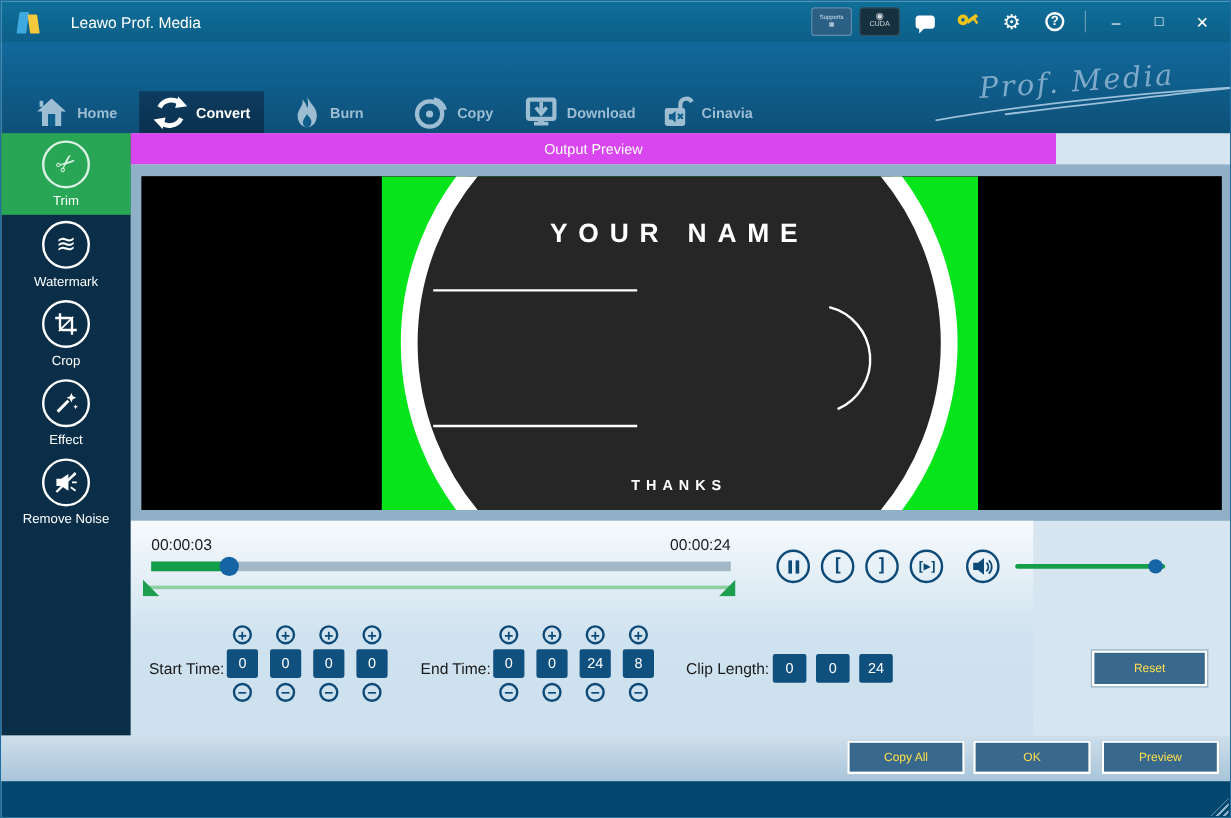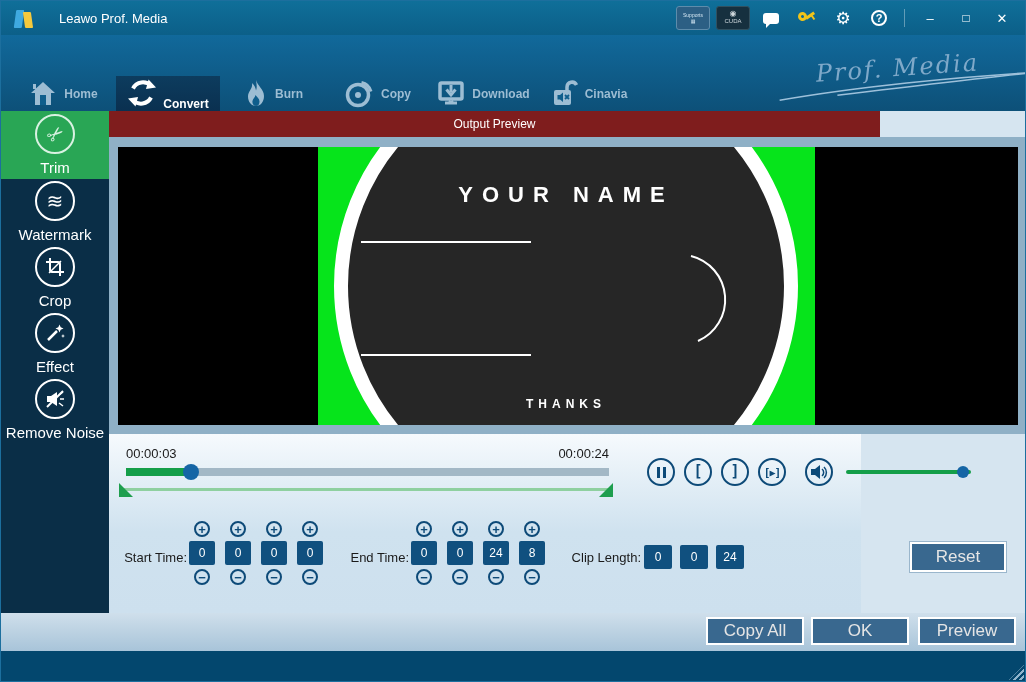--- a/index.html
+++ b/index.html
@@ -57,21 +57,21 @@
   .navbar {
     position:absolute; left:0; top:34px; width:1026px; height:76px;
     background:linear-gradient(#11699b,#0d5078);
     display:flex; align-items:stretch;
   }
   .nav-item {
     width:104px; margin-left:1px; display:flex; flex-direction:row;
     align-items:center; justify-content:center; gap:6px; color:#9dbdd3; cursor:default;margin-top:41px;
   }
   .nav-item:first-child { margin-left:10px; }
-  .nav-item.active { background:linear-gradient(#0d3c5e,#0a3050); color:#fff;align-items:flex-end; }
+  .nav-item.active { background:linear-gradient(#0d3c5e,#0a3050); color:#fff; }
   .nav-icon { height:36px; display:flex; align-items:center; justify-content:center; }
   .nav-icon svg { display:block; }
   .nav-label { font-size:12px; font-weight:bold; }
   .brand {
     margin-left:auto; margin-right:48px; align-self:center; position:relative;
     color:#7fa9c9; font-family:"DejaVu Serif", serif; font-style:italic;
     font-size:24px; letter-spacing:2px; transform:rotate(-4deg); padding-bottom:10px;
   }
   .brand svg { position:absolute; left:-40px; bottom:-2px; }
 
@@ -83,28 +83,28 @@
   .side-item {
     height:66px; display:flex; flex-direction:column; align-items:center;
     justify-content:center; gap:5px; color:#fff; cursor:default;
   }
   .side-item.active { background:#29a655; height:68px; }
   .side-circ {
     width:40px; height:40px; border:2px solid #fff; border-radius:50%;
     display:flex; align-items:center; justify-content:center; color:#fff;
   }
   .side-item.active .side-circ { border-color:#d9f2e2; color:#d9f2e2; }
-  .side-label { font-size:15px; }
+  .side-label { font-size:11px; }
   .glyph-scissors { font-size:20px; transform:rotate(-40deg); }
   .glyph-waves { font-size:20px; line-height:1; }
 
   
   .preview-header {
     position:absolute; left:108px; top:110px; width:771px; height:26px;
-    background:#7f1d1d; color:#fff; font-size:12px;
+    background:#d946ef; color:#fff; font-size:12px;
     display:flex; align-items:center; justify-content:center;
   }
   .preview-frame {
     position:absolute; left:108px; top:136px; width:918px; height:297px;
     background:#8fb0c6;
   }
   .video-area {
     position:absolute; left:9px; top:10px; width:900px; height:278px; background:#000;
     display:flex;
   }
@@ -159,21 +159,21 @@
     color:#0d4a78; font-size:13px; font-weight:bold; line-height:11px;
     display:flex; align-items:center; justify-content:center; background:transparent;
   }
   .spin-field {
     width:26px; height:24px; background:#10507f; color:#fff; font-size:12px;
     display:flex; align-items:center; justify-content:center; border-radius:2px;
   }
   .clip-fields { position:absolute; left:535px; top:111px; display:flex; gap:8px; }
   .clip-fields .spin-field { width:28px; }
   .steel-btn {
-    background:#39688f; border:2px solid #fff; color:#e5e5e5; font-size:17px;
+    background:#39688f; border:2px solid #fff; color:#fde047; font-size:10px;
     display:flex; align-items:center; justify-content:center; cursor:default;
   }
   .reset-btn { position:absolute; left:801px; top:108px; width:96px; height:30px; box-shadow:0 0 0 1px #9ab6cc; }
 
   
   .action-bar {
     position:absolute; left:0; top:612px; width:1026px; height:38px;
     background:linear-gradient(#cfdfeb,#a8c4d9);
   }
   .action-btn { position:absolute; top:4px; height:28px; width:98px; }

